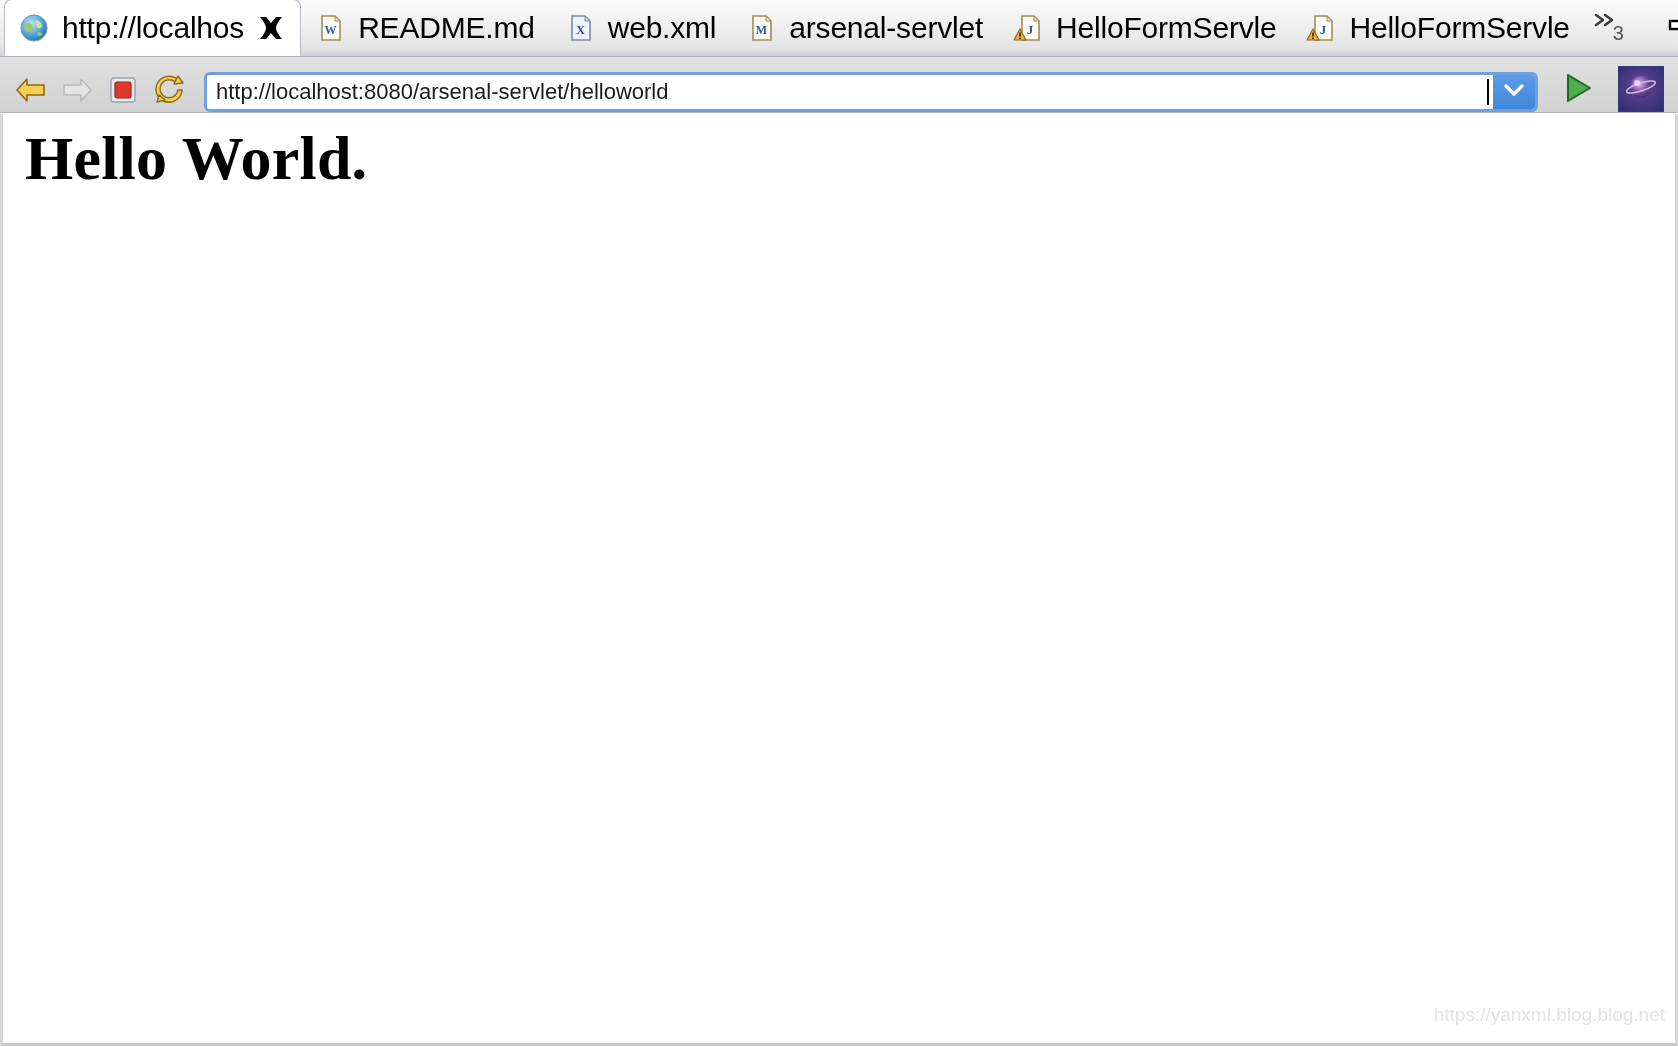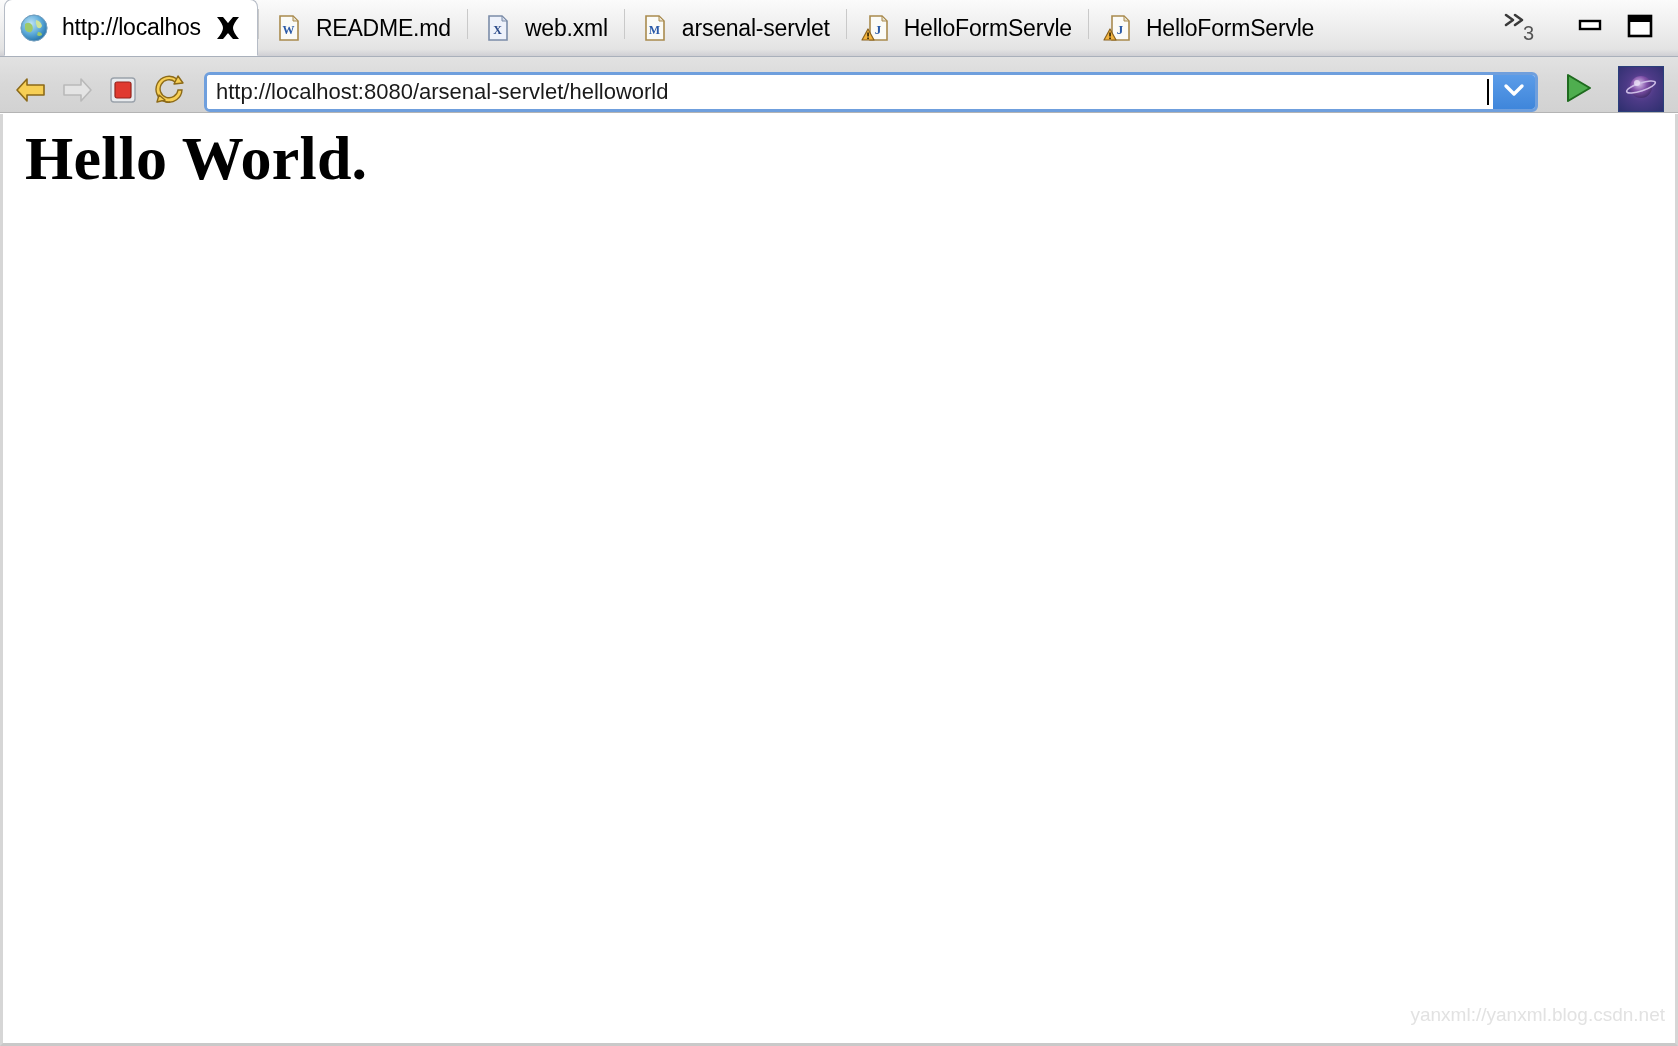--- a/index.html
+++ b/index.html
@@ -62,21 +62,21 @@
   .tab .tab-icon {
     width: 30px;
     height: 30px;
     margin-right: 13px;
     flex: 0 0 auto;
     position: relative;
     display: inline-block;
   }
 
   .tab .tab-label {
-    font-size: 23px;
+    font-size: 30px;
     letter-spacing: -0.2px;
     line-height: 1;
   }
 
   .tab-close {
     margin-left: 14px;
     width: 26px;
     height: 26px;
     flex: 0 0 auto;
     display: inline-block;
@@ -454,17 +454,17 @@
           <circle cx="17" cy="17" r="11" fill="url(#bg2)"></circle>
           <ellipse cx="17" cy="17" rx="15" ry="4" fill="none" stroke="#cdbde6" stroke-width="1.6" transform="rotate(-18 17 17)"></ellipse>
           <circle cx="13" cy="13" r="3" fill="#efe6f8" opacity="0.75"></circle>
         </svg>
       </span>
     </div>
   </div>
 
   <div class="viewport">
     <h1 class="page-h1">Hello World.</h1>
-    <div class="watermark">yanxml://yanxml.blog.csdn.net</div>
+    <div class="watermark">https://yanxml.blog.blog.net</div>
   </div>
 
   <div class="window-bottom"></div>
 </div>
 
 </body></html>

